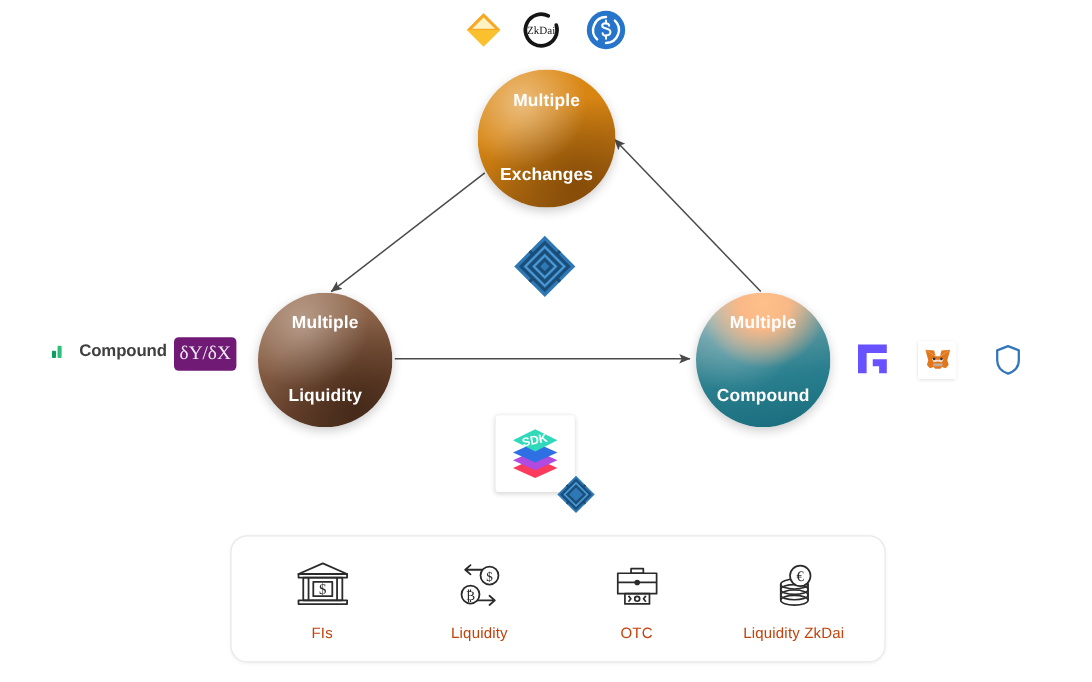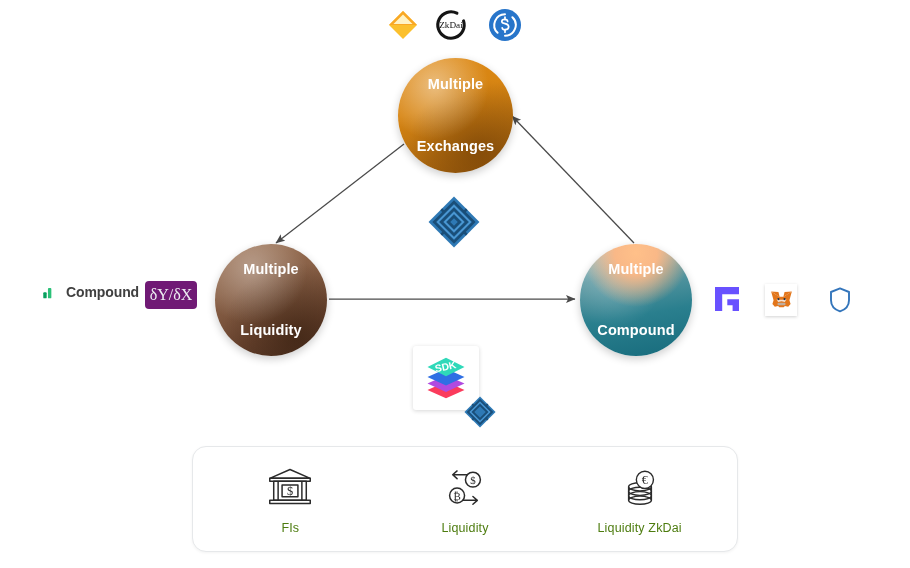--- a/index.html
+++ b/index.html
@@ -135,21 +135,21 @@
     display: flex;
     flex-direction: column;
     align-items: center;
     justify-content: flex-start;
     width: 120px;
     gap: 9px;
   }
   .service-icon { height: 48px; display:flex; align-items:center; justify-content:center; }
   .service-label {
     font-size: 12.5px;
-    color: #4d7c0f;
+    color: #c2410c;
     letter-spacing: .15px;
   }
 </style>
 </head>
 <body>
 
 <div id="canvas">
 
   <svg id="arrows" viewBox="0 0 910 568">
     <defs>
@@ -320,20 +320,36 @@
             <path d="M29,10 L13,10 M13,10 L18,5.6 M13,10 L18,14.4"></path>
             <path d="M25,39 L41,39 M41,39 L36,34.6 M41,39 L36,43.4"></path>
           </g>
           <text x="36" y="20.6" text-anchor="middle" font-family="Liberation Serif, serif" font-size="12.5" fill="#2b2b2b">$</text>
           <text x="18" y="38.6" text-anchor="middle" font-family="Liberation Serif, serif" font-size="12.5" fill="#2b2b2b">₿</text>
         </svg>
       </div>
       <div class="service-label">Liquidity</div>
     </div>
 
+    <div class="service-item">
+      <div class="service-icon">
+        <svg viewBox="0 0 54 50" width="46" height="43">
+          <g fill="none" stroke="#2b2b2b" stroke-width="1.7" stroke-linejoin="round">
+            <path d="M21,9 h12 v4.5 h-12 z"></path>
+            <rect x="8" y="13.5" width="38" height="20"></rect>
+            <line x1="8" y1="22.5" x2="46" y2="22.5"></line>
+            <circle cx="27" cy="22.5" r="1.9" fill="#2b2b2b"></circle>
+            <rect x="15" y="33.5" width="24" height="10"></rect>
+            <circle cx="27" cy="38.5" r="2.4"></circle>
+            <path d="M18.5,35.6 l2.3,2.9 l-2.3,2.9 M35.5,35.6 l-2.3,2.9 l2.3,2.9"></path>
+          </g>
+        </svg>
+      </div>
+      <div class="service-label">OTC</div>
+    </div>
 
     <div class="service-item">
       <div class="service-icon">
         <svg viewBox="0 0 54 50" width="44" height="42">
           <g fill="none" stroke="#2b2b2b" stroke-width="1.7" stroke-linejoin="round">
             <ellipse cx="27" cy="40" rx="14" ry="5"></ellipse>
             <path d="M13,40 v-5.5 M41,40 v-5.5"></path>
             <ellipse cx="27" cy="34.5" rx="14" ry="5"></ellipse>
             <path d="M13,34.5 v-5.5 M41,34.5 v-5.5"></path>
             <ellipse cx="27" cy="29" rx="14" ry="5"></ellipse>

